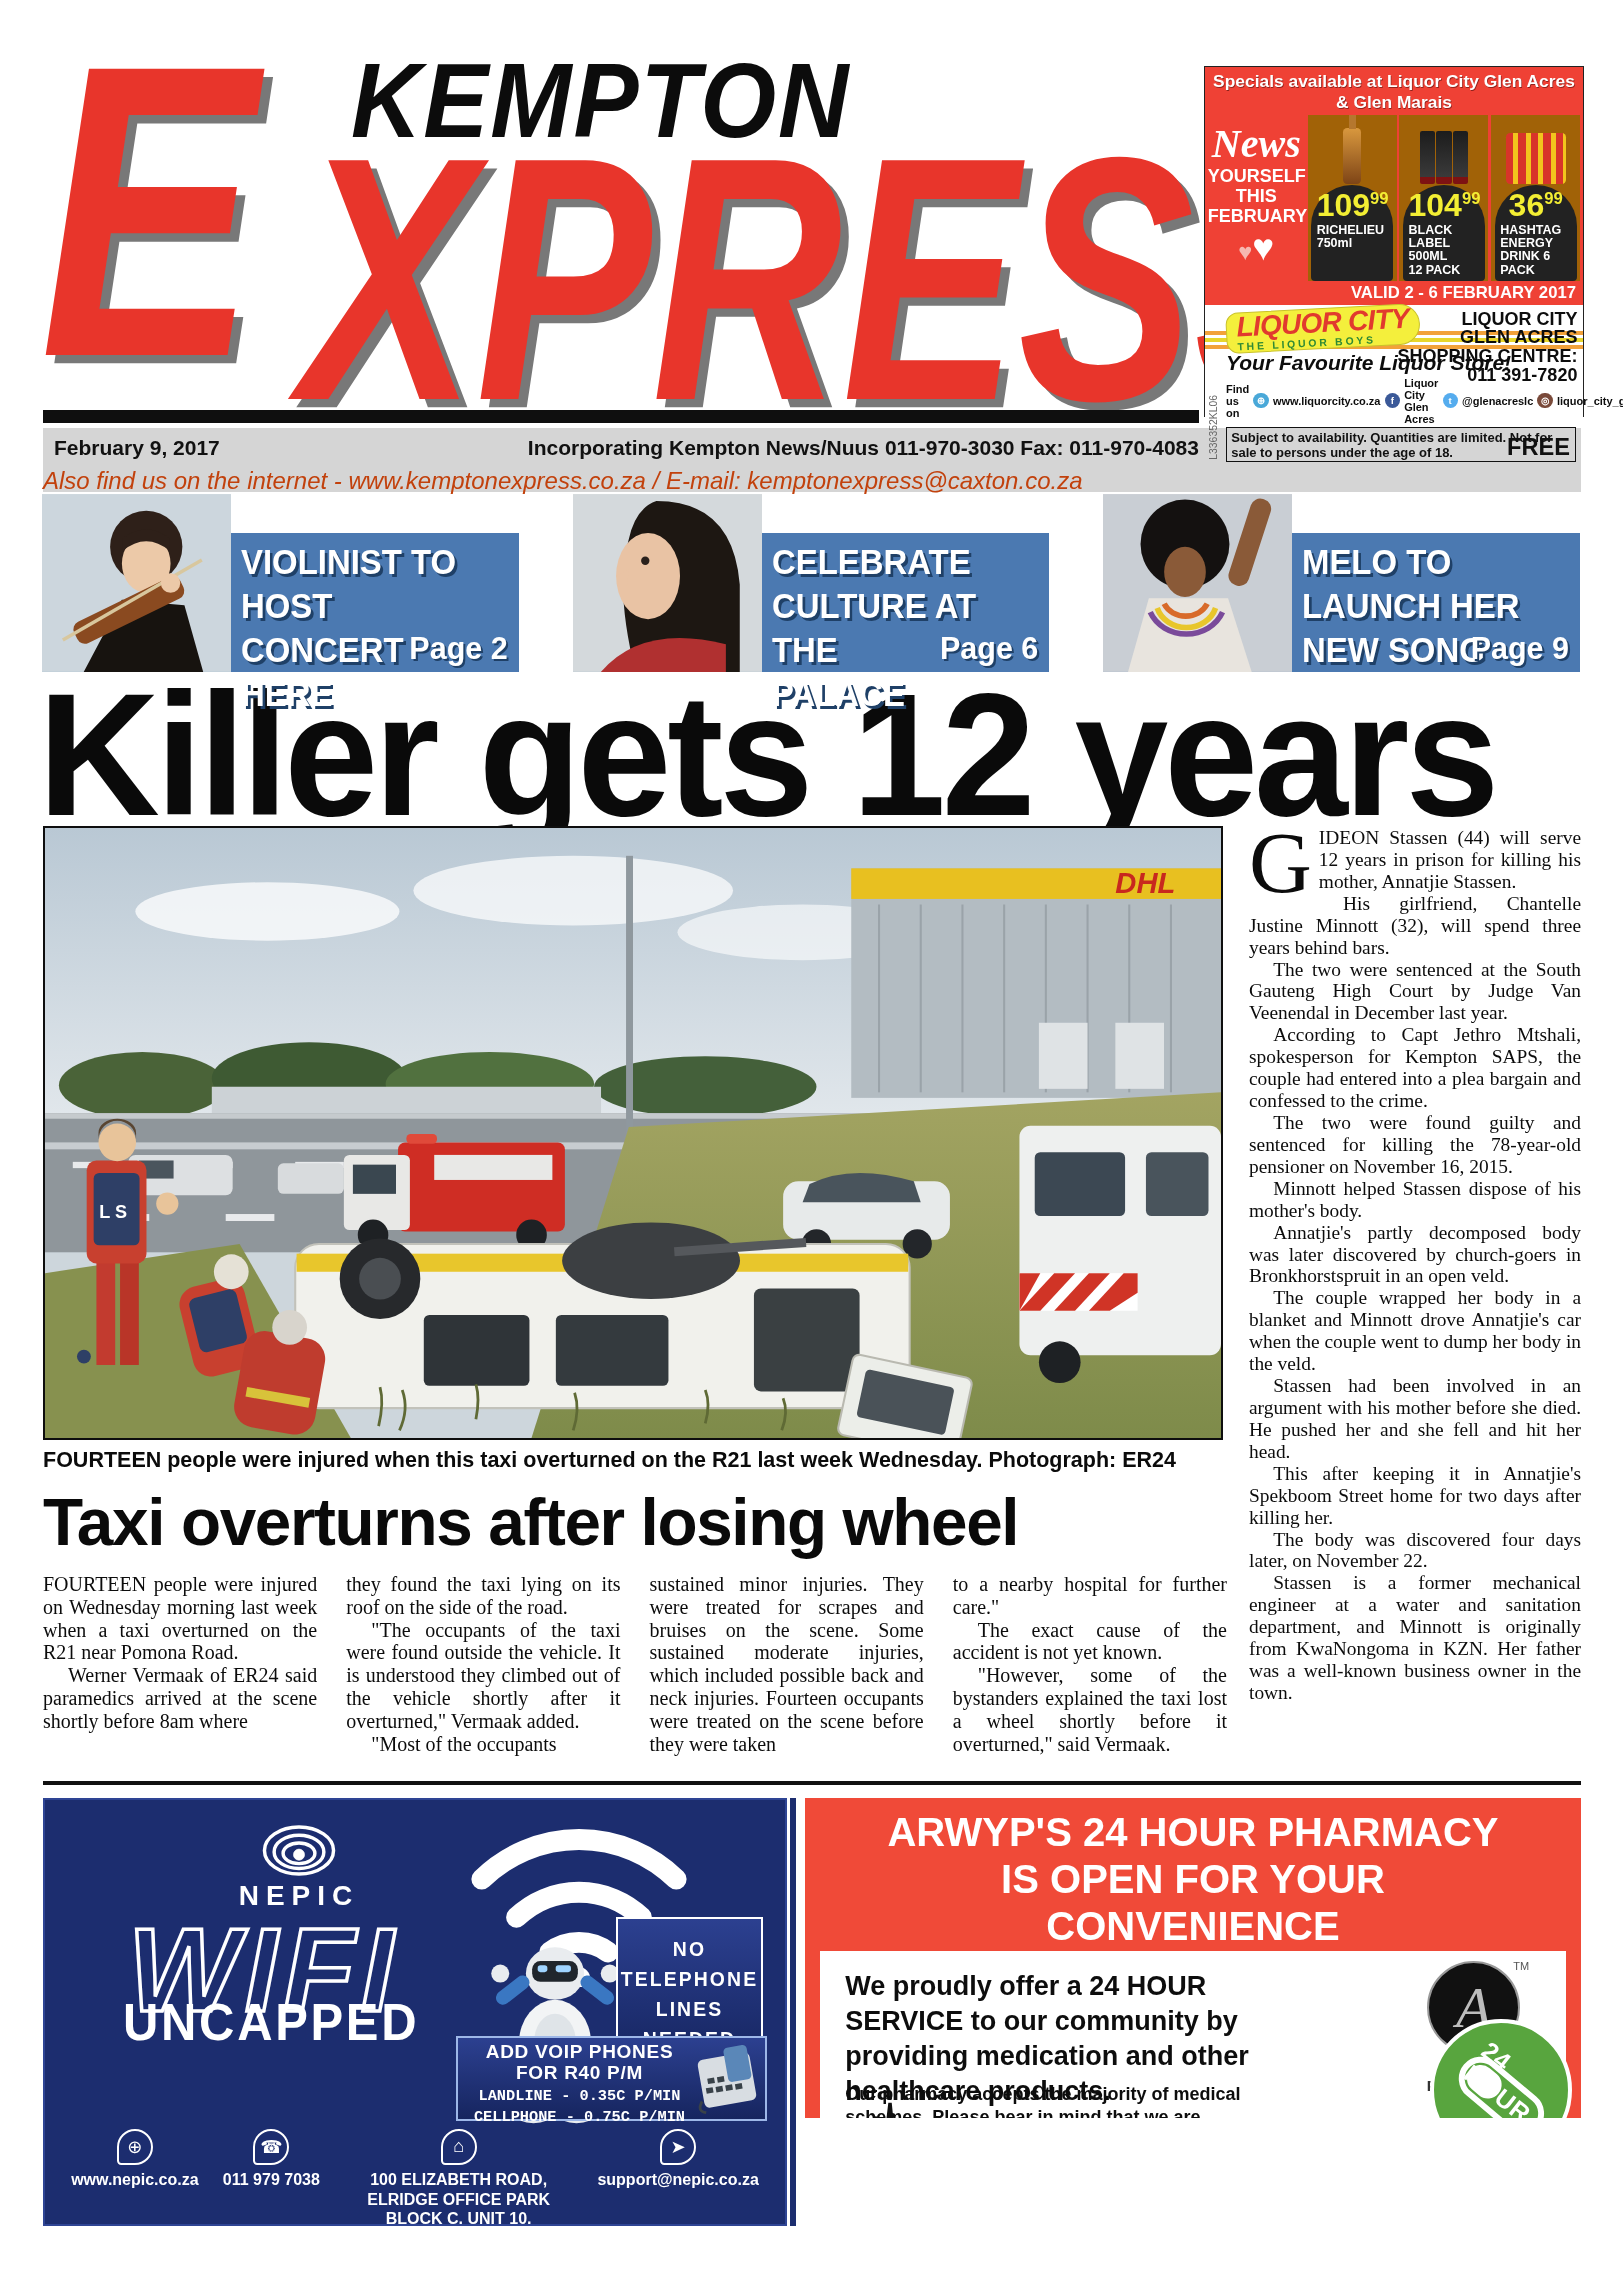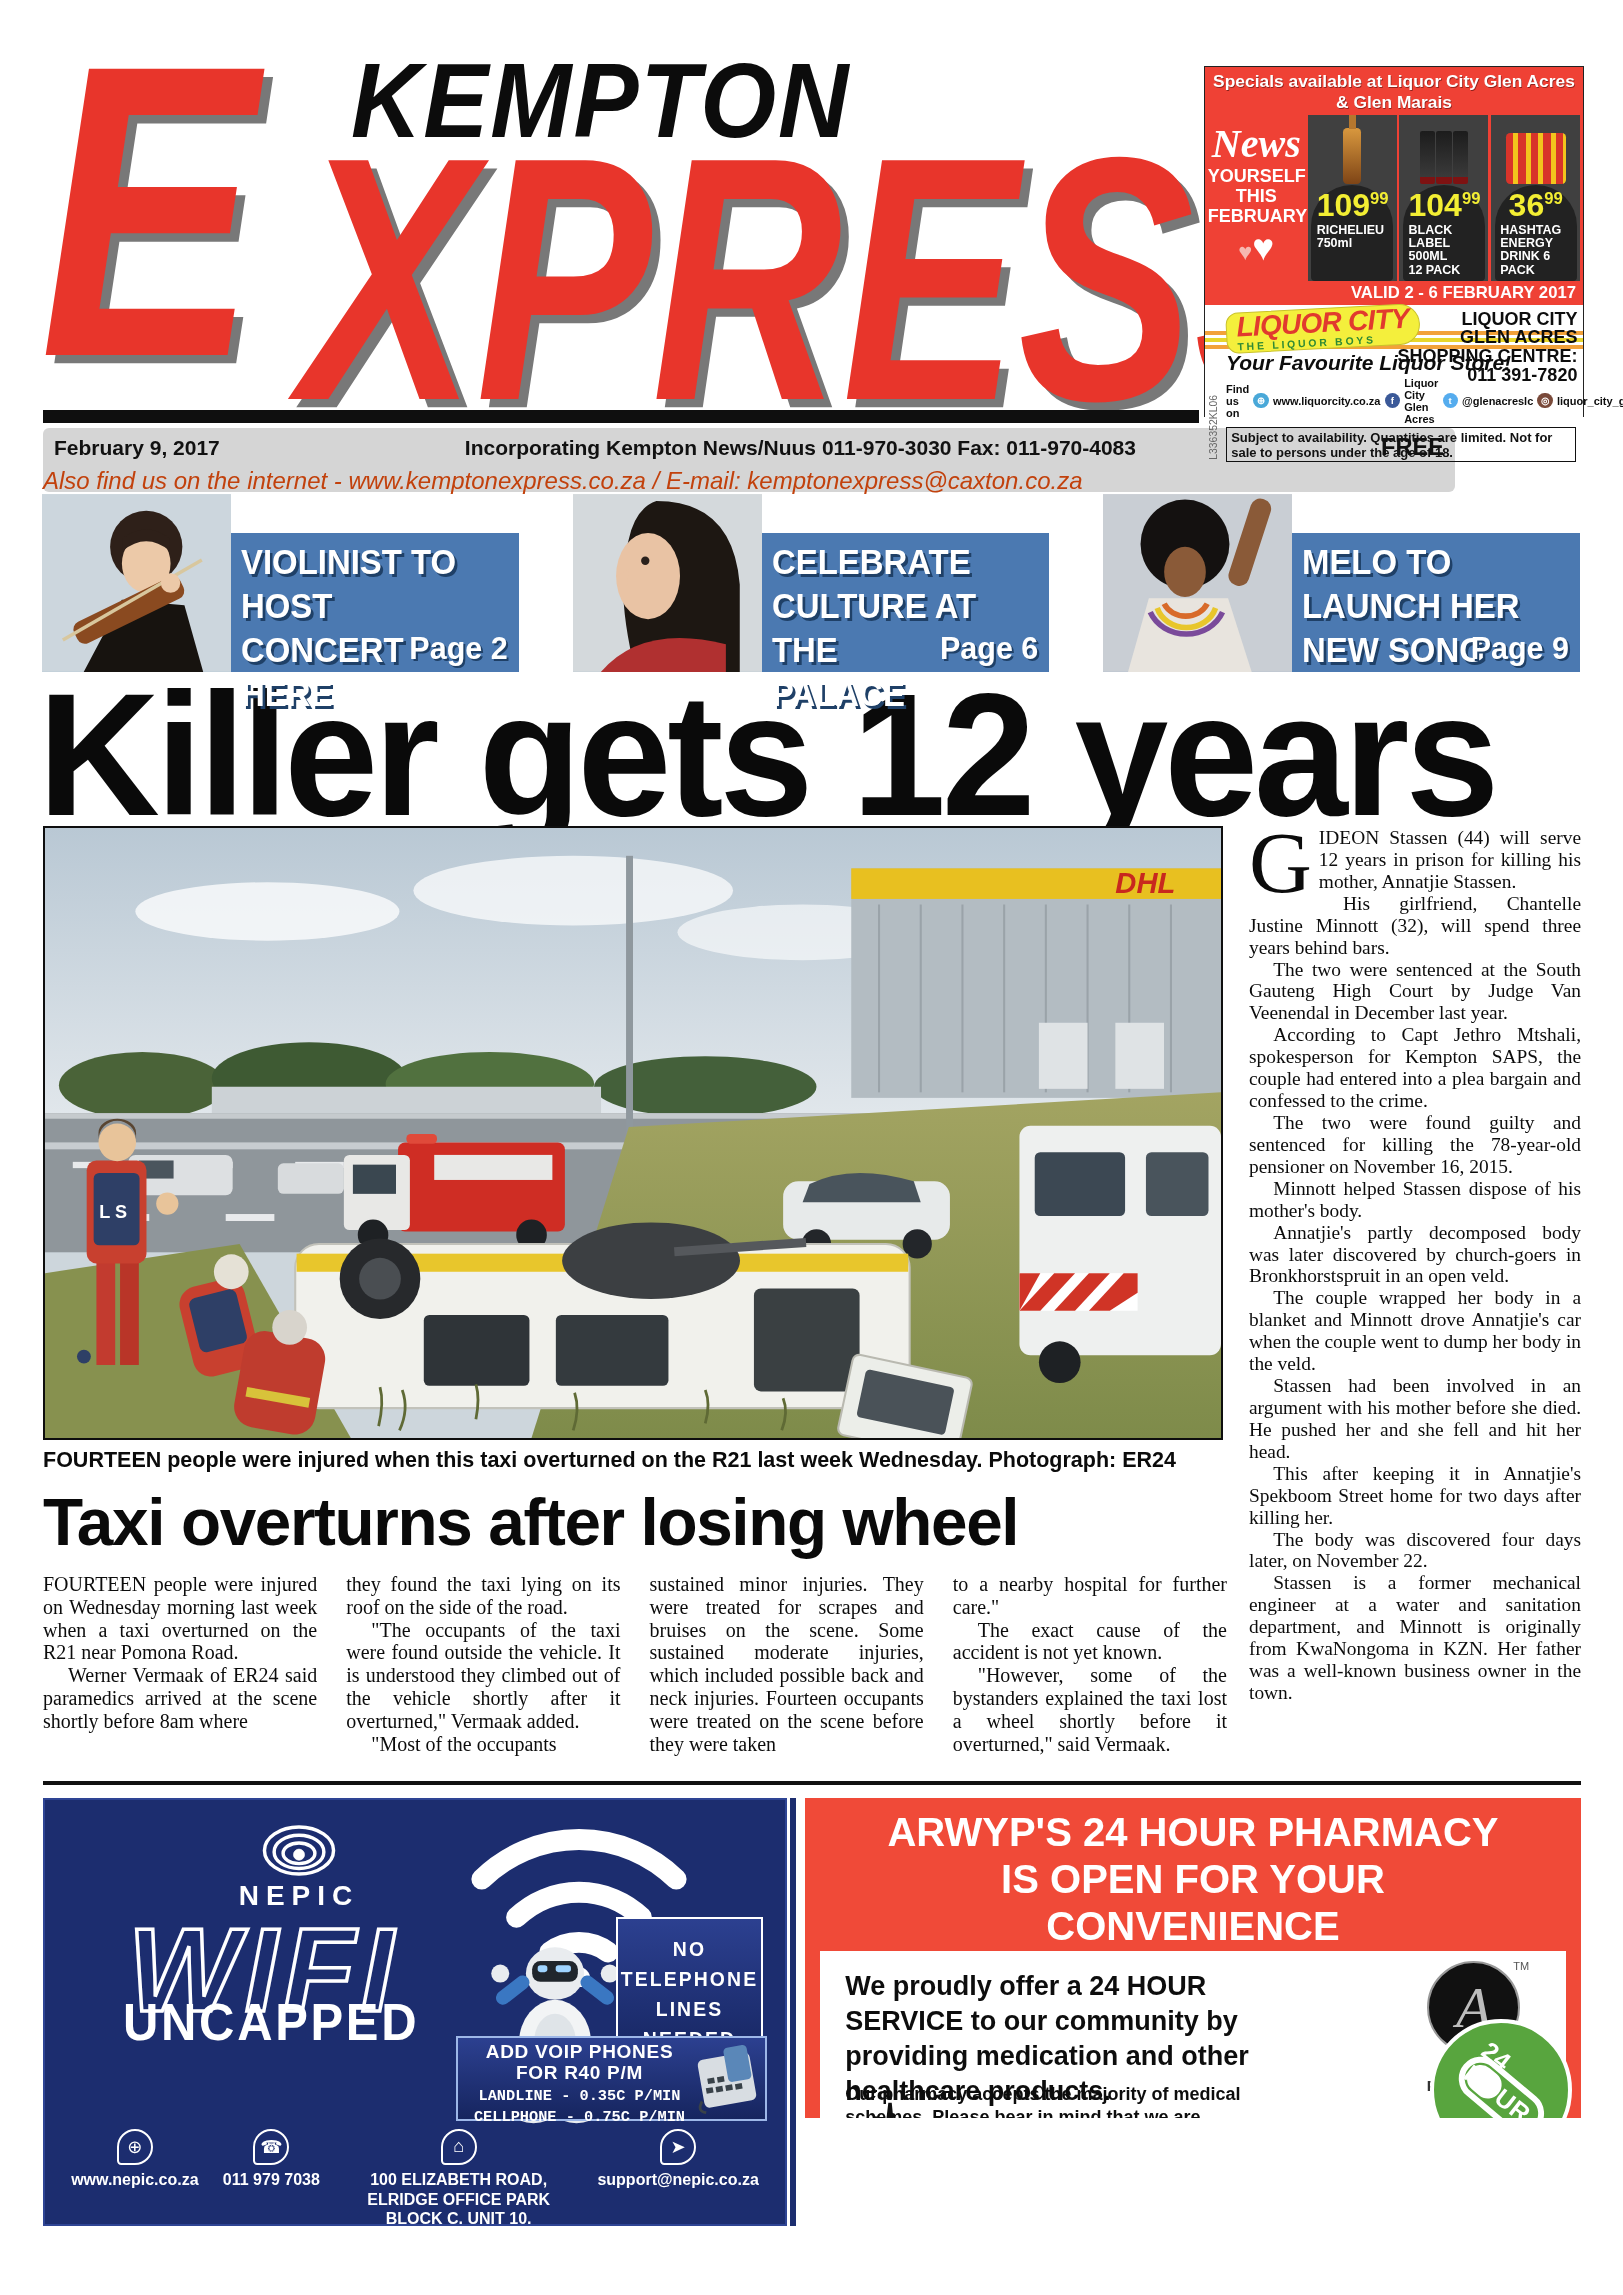--- a/index.html
+++ b/index.html
@@ -20,21 +20,21 @@
   .lq{left:1204px;top:66px;width:380px;height:351px;background:#ef4135;border:1.4px solid #222;
       box-sizing:border-box;display:flex;flex-direction:column;}
   .lq-header{color:#fff;font-weight:bold;font-size:17.4px;text-align:center;padding:3.5px 1.4px 2.1px;
       text-shadow:0.7px 0.7px 0 #90231d;}
   .lq-main{display:flex;height:179px;padding:0 2.8px;gap:2.8px;}
   .lq-promo{width:97px;color:#fff;text-align:center;position:relative;}
   .lq-script{font-family:"Liberation Serif",serif;font-style:italic;font-weight:bold;font-size:40px;margin-top:5.6px;}
   .lq-promo-line{font-weight:bold;font-size:18px;line-height:1.1;}
   .lq-hearts{font-size:37px;line-height:.9;color:#fff;margin-top:4.2px;}
   .lq-hearts .small{font-size:23.6px;color:#f6b8b1;}
-  .lq-prod{flex:1;background:#404040;display:flex;flex-direction:column;align-items:center;overflow:hidden;}
+  .lq-prod{flex:1;background:#a16207;display:flex;flex-direction:column;align-items:center;overflow:hidden;}
   .lq-img{height:69px;display:flex;align-items:flex-end;justify-content:center;}
   .lq-blob{background:#222;border-radius:42px 42px 4.2px 4.2px;margin-top:1.4px;width:82px;flex:1;
       padding:4.2px 5.6px;box-sizing:border-box;text-align:center;}
   .lq-price{color:#f3ee33;font-weight:bold;font-size:32px;line-height:1;}
   .lq-cents{font-size:16.7px;vertical-align:super;}
   .lq-name{color:#fff;font-weight:bold;font-size:12.5px;line-height:1.06;text-align:left;white-space:pre-line;margin-top:2.8px;}
   .bottle{width:18px;height:56px;background:linear-gradient(#d9983e,#7e4416);border-radius:4.2px;position:relative;}
   .bottle:before{content:"";position:absolute;left:5.6px;top:-15.3px;width:7px;height:16.7px;background:#b5772e;}
   .cans{display:flex;gap:1.4px;align-items:flex-end;}
   .can{width:15.3px;height:46px;background:linear-gradient(#1c1c1c,#3a3a3a);border-radius:2.1px;border-bottom:7px solid #7e1212;}
@@ -51,21 +51,21 @@
   .lq-store{position:absolute;right:5.6px;top:4.2px;text-align:right;font-weight:bold;font-size:18px;line-height:1.04;color:#0d0d0d;z-index:2;}
   .lq-slogan{font-weight:bold;font-style:italic;font-size:21px;color:#0d0d0d;margin-top:1.4px;position:relative;z-index:2;}
   .lq-social{display:flex;align-items:center;gap:4.2px;font-weight:bold;font-size:11px;color:#0d0d0d;margin-top:2.1px;position:relative;z-index:2;}
   .dot-ic{display:inline-flex;width:15.3px;height:15.3px;border-radius:50%;color:#fff;align-items:center;justify-content:center;
       font-size:9.7px;font-weight:bold;flex:0 0 auto;}
   .lq-disc{border:1.4px solid #111;font-weight:bold;font-size:13px;padding:1.4px 4.2px;margin-top:2.8px;position:relative;z-index:2;}
   .lq-code{position:absolute;left:2.8px;bottom:4.2px;writing-mode:vertical-rl;transform:rotate(180deg);
       font-size:10.4px;color:#666;z-index:3;}
 
   
-  .datebar{left:43px;top:428px;width:1412px;height:64px;background:#d5d5d5;border-radius:6px;}
+  .datebar{left:43px;top:428px;width:1538px;height:64px;background:#d5d5d5;}
   .datebar-row1{display:flex;align-items:baseline;padding:5.6px 11px 0;}
   .db-date{font-weight:bold;font-size:21px;}
   .db-inc{flex:1;text-align:center;font-weight:bold;font-size:21px;}
   .db-free{font-weight:bold;font-size:23.6px;}
   .db-web{font-style:italic;font-size:24px;text-align:left;margin-top:6px;color:#c2410c;}
 
   
   .teasers{left:42px;top:494px;width:1538px;height:178px;display:flex;gap:54px;}
   .teaser{flex:1;position:relative;cursor:pointer;}
   .teaser-box{position:absolute;left:0;right:0;top:39px;bottom:0;background:#4b79b1;}

